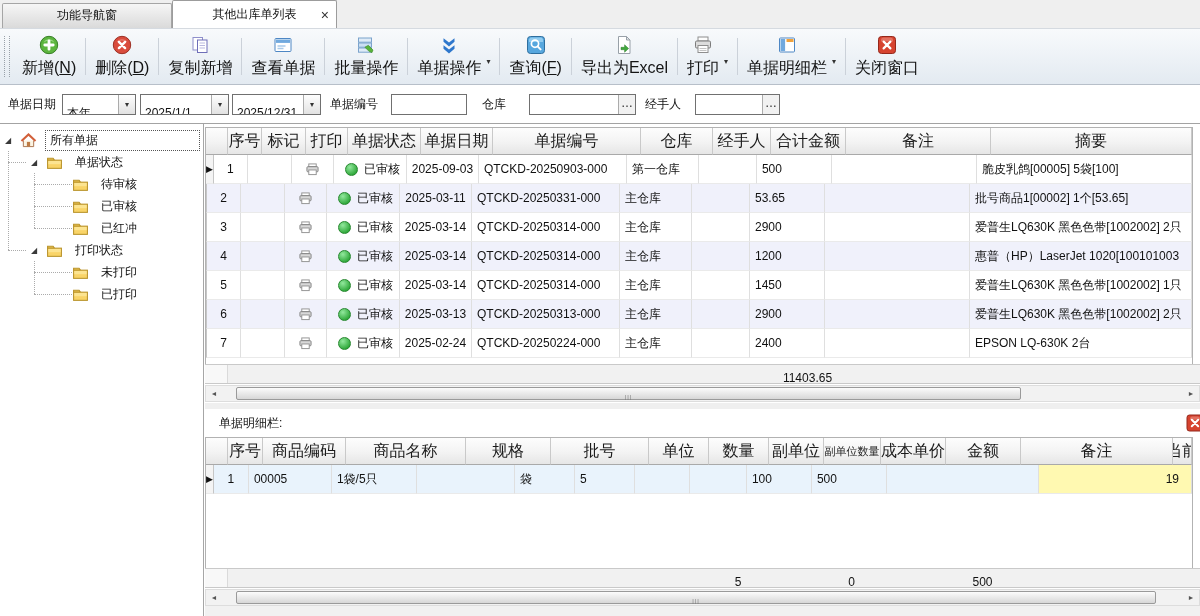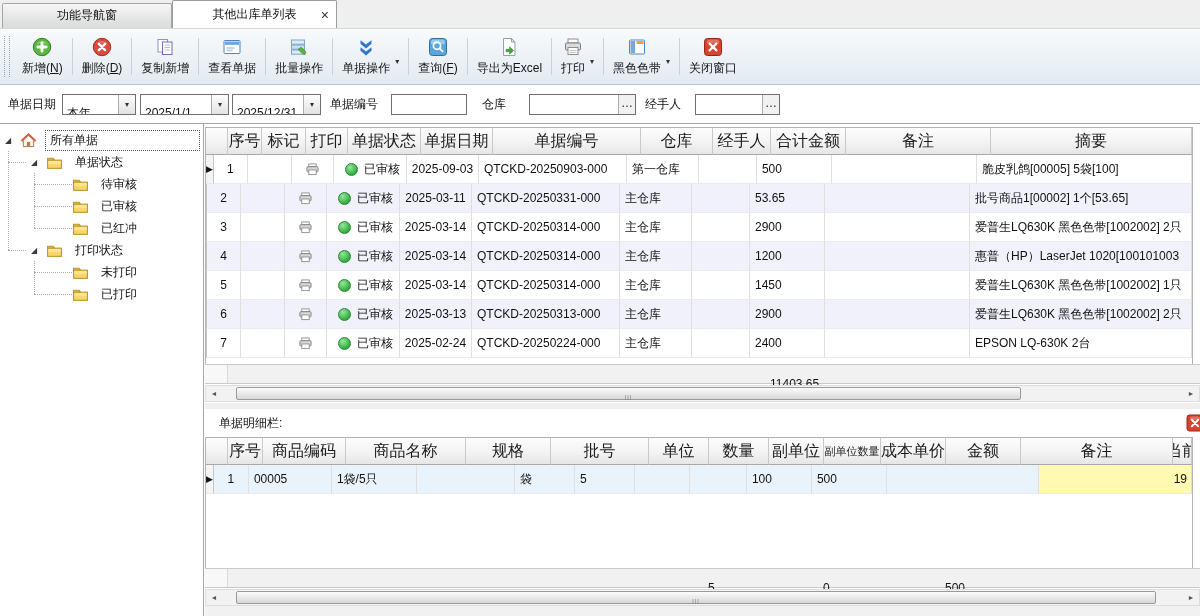--- a/index.html
+++ b/index.html
@@ -11,21 +11,21 @@
   .tab{position:absolute;box-sizing:border-box;text-align:center;cursor:default;border-radius:2px 2px 0 0;}
   .tab.inactive{left:2px;top:3px;width:170px;height:25px;line-height:23px;background:linear-gradient(#F6F6F6,#DADADA);border:1px solid #A5A5A5;border-bottom:none;}
   .tab.active{left:172px;top:0;width:165px;height:28px;line-height:27px;background:#fff;border:1px solid #9C9C9C;border-bottom:none;z-index:2;}
   .tab-close{position:absolute;right:7px;top:50%;transform:translateY(-50%);font-size:14px;color:#333;line-height:1;}
 
   
   .toolbar{position:absolute;left:0;top:28px;width:1200px;height:57px;background:linear-gradient(#F8FAFC,#E3EAF1);border-top:1px solid #D5DAE0;border-bottom:1px solid #B7BFC9;box-sizing:border-box;display:flex;align-items:stretch;padding-left:2px;}
   .tb-grip{width:4px;margin:7px 4px 7px 2px;border-left:1px dotted #98A0A8;border-right:1px dotted #98A0A8;}
   .tb-btn{display:flex;flex-direction:row;align-items:center;padding:0 8px;margin:3px 0;background:transparent;border:none;font-family:inherit;cursor:default;}
   .tb-main{display:flex;flex-direction:column;align-items:center;gap:3px;}
-  .tb-label{font-size:12px;color:#141414;white-space:nowrap;}
+  .tb-label{font-size:16px;color:#141414;white-space:nowrap;}
   .tb-dd{font-size:8px;color:#333;margin-left:5px;margin-top:10px;}
   .tb-sep{width:1px;background:#CBD1D9;margin:9px 1px;}
   .ticn{width:20px;height:20px;display:block;}
 
   
   .filterbar{position:absolute;left:0;top:85px;width:1200px;height:39px;background:#fff;border-bottom:1px solid #A3A3A3;box-sizing:border-box;}
   .flabel{position:absolute;top:0;height:38px;line-height:38px;font-size:12px;color:#111;white-space:nowrap;}
   .combo,.tbox,.pickbox{position:absolute;top:9px;height:21px;border:1px solid #707070;background:#fff;box-sizing:border-box;display:flex;}
   .combo-val{flex:1;font-size:12px;line-height:19px;padding-left:4px;overflow:hidden;white-space:nowrap;margin-top:9px;}
   .combo-arrow{width:16px;border-left:1px solid #ABABAB;background:linear-gradient(#FEFEFE,#E2E2E2);font-size:8px;line-height:19px;text-align:center;color:#333;}
@@ -58,32 +58,32 @@
   .hs{font-size:11px;}
   .grow{display:flex;height:29px;background:#fff;}
   .grow.alt{background:#F0F1FB;}
   .grow.selb{background:#E9F3FC;}
   .cell{box-sizing:border-box;border-right:1px solid #DFDFDF;border-bottom:1px solid #EAEAEA;font-size:12px;color:#111;display:flex;align-items:center;overflow:hidden;white-space:nowrap;padding-left:5px;flex:none;}
   .cell.tc{justify-content:center;padding-left:0;}
   .cell.ind{background:#F4F4F4;border-right:1px solid #C6C6C6;justify-content:center;padding-left:0;}
   .ptr{font-size:9px;color:#111;line-height:1;}
   .dot{width:13px;height:13px;border-radius:50%;background:radial-gradient(circle at 35% 30%,#92E89D,#2FA83A 75%);border:1px solid #27882F;margin:0 6px;flex:none;box-sizing:border-box;}
   .prt{width:15px;height:13px;display:block;}
-  .cell.stock{background:#FFF9B1;justify-content:flex-end;padding-right:4px;}
+  .cell.stock{background:#FFF9B1;justify-content:flex-end;padding-right:12px;}
 
   
   .c-ind{width:22px}.c0{width:34px}.c1{width:44px}.c2{width:42px}.c3{width:73px}.c4{width:72px}.c5{width:148px}.c6{width:72px}.c7{width:58px}.c8{width:75px}.c9{width:145px}.c10{flex:1 1 auto;min-width:0;}
   
   .d-ind{width:22px}.d0{width:35px}.d1{width:83px}.d2{width:120px}.d3{width:85px}.d4{width:98px}.d5{width:60px}.d6{width:60px}.d7{width:55px}.d8{width:57px}.d9{width:65px}.d10{width:75px}.d11{width:152px}.d12{flex:1 1 auto;min-width:0;}
 
   .sumrow{position:absolute;left:0;width:995px;height:20px;background:#F1F1F1;border-top:1px solid #C9C9C9;border-bottom:1px solid #C9C9C9;box-sizing:border-box;}
   #main-sum{top:240px;}
   #detail-sum{top:444px;}
   .sum-ind{position:absolute;left:0;top:0;width:22px;height:18px;background:#F8F8F8;border-right:1px solid #DADADA;}
-  .sumval{position:absolute;top:10px;height:18px;line-height:18px;font-size:12px;color:#111;}
+  .sumval{position:absolute;top:4px;height:18px;line-height:18px;font-size:12px;color:#111;text-align:center;}
 
   .hscroll{position:absolute;left:0;width:995px;height:17px;background:#F2F2F2;border:1px solid #DDDDDD;box-sizing:border-box;}
   #main-scroll{top:261px;}
   #detail-scroll{top:465px;}
   .sarr{position:absolute;top:0;width:16px;height:15px;font-size:7px;line-height:15px;text-align:center;color:#555;}
   .sarr.l{left:0}.sarr.r{right:0}
   .sthumb{position:absolute;top:1px;height:13px;background:linear-gradient(#FCFCFC,#D7D7D7);border:1px solid #9A9A9A;border-radius:2px;box-sizing:border-box;text-align:center;}
   .sthumb span{font-size:6px;line-height:11px;color:#777;letter-spacing:1px;}
 
   .splitter{position:absolute;top:279px;left:0;width:995px;height:6px;background:#EFEFEF;}
@@ -221,21 +221,21 @@
     </button>
     <div class="tb-sep"></div>
 
     <button class="tb-btn">
       <span class="tb-main">
           <svg class="ticn" viewBox="0 0 20 20">
             <rect x="2.5" y="3" width="15" height="14" rx="1" fill="#fff" stroke="#4E87C4"></rect>
             <rect x="3.5" y="4" width="4.6" height="12" fill="#71A9DE"></rect>
             <rect x="9.5" y="4" width="7" height="3" fill="#F0A23C"></rect>
           </svg>
-      <span class="tb-label">黑色色带</span>
+      <span class="tb-label">单据明细栏</span>
         </span>
       <span class="tb-dd">▾</span>
     </button>
     <div class="tb-sep"></div>
 
     <button class="tb-btn">
       <span class="tb-main">
           <svg class="ticn" viewBox="0 0 20 20">
             <rect x="1.5" y="1.5" width="17" height="17" rx="3" fill="#D6432F" stroke="#94271A"></rect>
             <path d="M4 5c0-1.4 1.1-2.5 2.5-2.5h7C15 2.5 16 3.6 16 5v1.5H4z" fill="#E4796A" opacity="0.85"></path>

